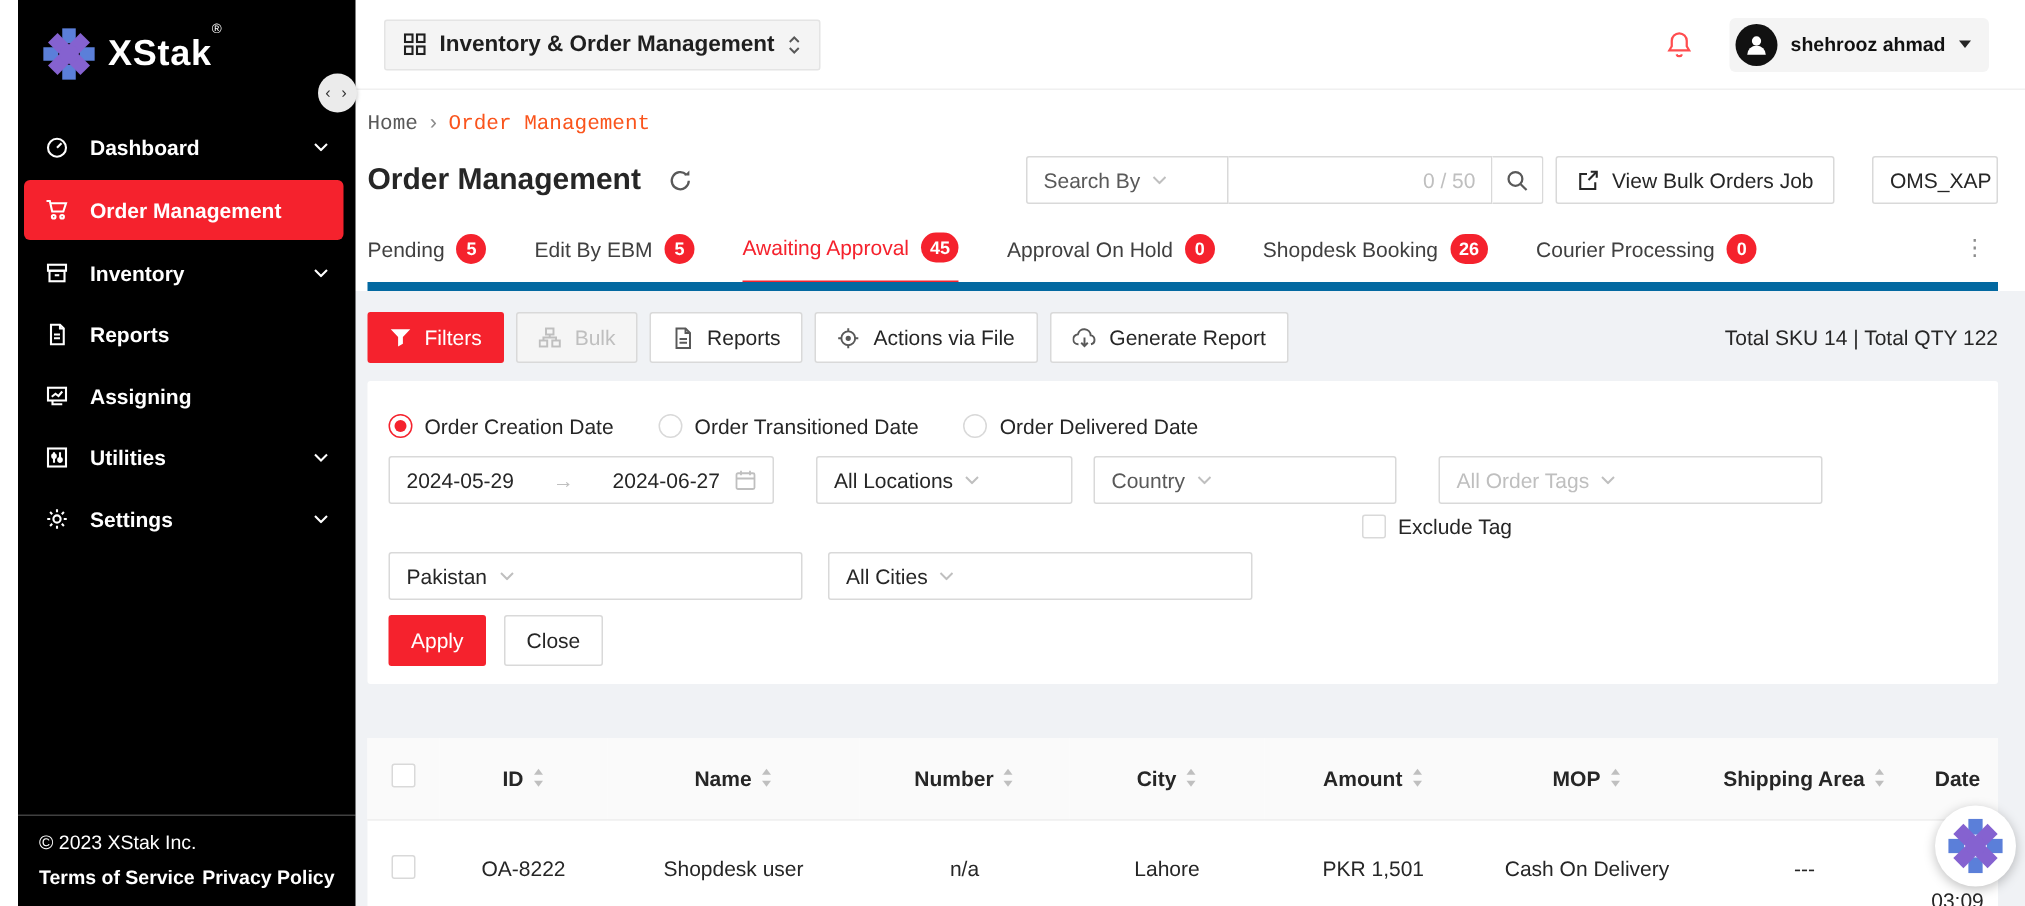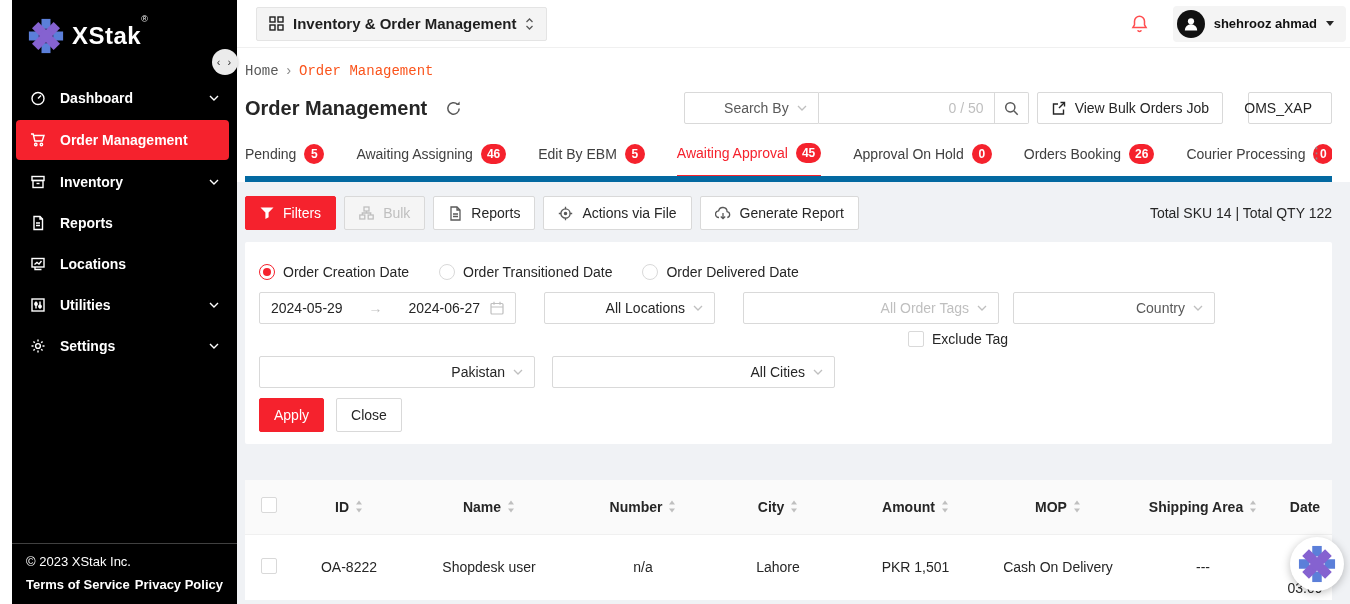--- a/index.html
+++ b/index.html
@@ -20,39 +20,39 @@
   .side-footer { position:absolute; left:0; right:0; bottom:0; border-top:1px solid rgba(255,255,255,.25); padding:10px 14px 12px 14px; font-size:13px; }
   .side-footer .copy { margin-bottom:8px; }
   .side-footer .links { display:flex; justify-content:space-between; font-weight:bold; }
   .side-footer a { color:#fff; text-decoration:none; }
 
   
   .collapse-toggle { position:absolute; left:212px; top:49px; width:26px; height:26px; border-radius:50%; background:#ebebeb; box-shadow:0 1px 3px rgba(0,0,0,.25); z-index:9; display:flex; align-items:center; justify-content:center; font-size:11px; color:#333; letter-spacing:2px; cursor:pointer; }
 
   
   .main { position:absolute; left:225px; top:0; width:1125px; height:604px; background:#fff; }
-  .topbar { height:48px; display:flex; align-items:center; padding:0 4px 0 31px; border-bottom:1px solid #f0f0f0; background:#fff; }
+  .topbar { height:60px; display:flex; align-items:center; padding:0 24px 0 31px; border-bottom:1px solid #f0f0f0; background:#fff; }
   .app-selector { display:flex; align-items:center; gap:9px; height:34px; padding:0 12px; background:#f4f4f4; border:1px solid #e4e4e4; border-radius:2px; font-size:15px; font-weight:bold; color:#1f1f1f; cursor:pointer; }
   .topbar-spacer { flex:1; }
   .bell-wrap { margin-right:24px; cursor:pointer; display:flex; align-items:center; }
   .user-chip { display:flex; align-items:center; gap:9px; background:#f4f4f4; border-radius:4px; height:36px; padding:4px 12px 4px 4px; cursor:pointer; }
   .avatar { width:28px; height:28px; border-radius:50%; background:#111; display:flex; align-items:center; justify-content:center; }
   .user-name { font-size:13px; font-weight:bold; color:#111; }
   .caret-dn { width:0; height:0; border-left:4.5px solid transparent; border-right:4.5px solid transparent; border-top:5px solid #262626; }
 
   
   .page-head { padding:15px 18px 0 20px; background:#fff; }
   .breadcrumb { font-size:14px; color:#595959;font-family:Liberation Mono, monospace; }
   .breadcrumb .sep { color:#8c8c8c; margin:0 6px; }
   .breadcrumb .current { color:#fa541c; cursor:pointer; }
   .title-row { display:flex; align-items:center; margin-top:13px; }
   .page-title { font-size:20px; font-weight:bold; color:#262626; }
   .refresh-btn { margin-left:18px; cursor:pointer; display:flex; align-items:center; }
   .head-right { margin-left:auto; display:flex; align-items:center; }
-  .sel { display:flex; align-items:center; justify-content:flex-end; gap:8px; height:32px; padding:0 11px; border:1px solid #d9d9d9; border-radius:2px; background:#fff; font-size:14px; color:#595959; cursor:pointer; white-space:nowrap; }
+  .sel { display:flex; align-items:center; justify-content:flex-start; gap:8px; height:32px; padding:0 11px; border:1px solid #d9d9d9; border-radius:2px; background:#fff; font-size:14px; color:#595959; cursor:pointer; white-space:nowrap; }
   .searchby { width:135px; border-radius:2px 0 0 2px; }
   .search-input-wrap { width:176px; height:32px; border:1px solid #d9d9d9; border-left:none; display:flex; align-items:center; padding:0 10px; }
   .search-input-wrap input { border:none; outline:none; flex:1; min-width:10px; font:inherit; }
   .char-count { color:#bfbfbf; font-size:14px; }
   .search-btn { width:34px; height:32px; border:1px solid #d9d9d9; border-left:none; border-radius:0 2px 2px 0; background:#fff; display:flex; align-items:center; justify-content:center; cursor:pointer; }
   .bulk-orders-btn { margin-left:8px; height:32px; display:flex; align-items:center; gap:9px; border:1px solid #d9d9d9; border-radius:2px; background:#fff; padding:0 13px; font-size:14px; color:#262626; cursor:pointer; white-space:nowrap; }
   .env-sel { margin-left:25px; width:84px; color:#262626; }
 
   
   .tabs-row { margin-top:10px; display:flex; gap:32px; border-bottom:6px solid #0369a1; position:relative; overflow:hidden; padding-right:34px; }
@@ -161,21 +161,21 @@
             <path d="M6 8h4M6 10.5h4"></path>
           </svg>
         <span class="mi-label">Reports</span>
       </div>
       <div class="menu-item">
         <svg class="mi-icon" width="16" height="16" viewBox="0 0 16 16" fill="none" stroke="#fff" stroke-width="1.4">
             <rect x="2" y="2.5" width="12" height="8.5"></rect>
             <path d="M5 11v2.5h6.5"></path>
             <path d="M4.5 8.5l2.5-2 2 1.5 2.5-3"></path>
           </svg>
-        <span class="mi-label">Locations</span>
+        <span class="mi-label">Assigning</span>
       </div>
       <div class="menu-item">
         <svg class="mi-icon" width="16" height="16" viewBox="0 0 16 16" fill="none" stroke="#fff" stroke-width="1.4">
             <rect x="2" y="2" width="12" height="12"></rect>
             <path d="M6 4.5v7M10 4.5v7"></path>
             <circle cx="6" cy="7" r="1.2" fill="#fff"></circle>
             <circle cx="10" cy="9.5" r="1.2" fill="#fff"></circle>
           </svg>
         <span class="mi-label">Utilities</span>
         <svg class="chev-dn" viewBox="0 0 10 6" fill="none" stroke="#fff" stroke-width="1.4">
@@ -289,37 +289,33 @@
           </div>
         </div>
       </div>
 
       <div class="tabs-row">
         <div class="tab">
             <span>Pending</span>
             <span class="badge">5</span>
           </div>
         <div class="tab">
-            <span>Awaiting Assigning</span>
-            <span class="badge">46</span>
-          </div>
-        <div class="tab">
             <span>Edit By EBM</span>
             <span class="badge">5</span>
           </div>
         <div class="tab active">
             <span>Awaiting Approval</span>
             <span class="badge">45</span>
           </div>
         <div class="tab">
             <span>Approval On Hold</span>
             <span class="badge">0</span>
           </div>
         <div class="tab">
-            <span>Orders Booking</span>
+            <span>Shopdesk Booking</span>
             <span class="badge">26</span>
           </div>
         <div class="tab">
             <span>Courier Processing</span>
             <span class="badge">0</span>
           </div>
 
         <span class="more-tabs">⋮</span>
       </div>
     </div>
@@ -394,28 +390,28 @@
                 <rect x="1" y="2.5" width="12" height="10.5" rx="1"></rect>
                 <path d="M4 0.8v3M10 0.8v3M1 6h12"></path>
               </svg>
           </div>
           <div class="sel" style="width:171px; color:#262626;">
             <span>All Locations</span>
             <svg width="10" height="6" viewBox="0 0 10 6" fill="none" stroke="#bfbfbf" stroke-width="1.3">
                 <path d="M1 1l4 4 4-4"></path>
               </svg>
           </div>
+          <div class="sel" style="width:202px; margin-left:-14px; color:#595959;">
+            <span>Country</span>
+            <svg width="10" height="6" viewBox="0 0 10 6" fill="none" stroke="#bfbfbf" stroke-width="1.3">
+                <path d="M1 1l4 4 4-4"></path>
+              </svg>
+          </div>
           <div class="sel" style="width:256px;">
             <span class="ph">All Order Tags</span>
-            <svg width="10" height="6" viewBox="0 0 10 6" fill="none" stroke="#bfbfbf" stroke-width="1.3">
-                <path d="M1 1l4 4 4-4"></path>
-              </svg>
-          </div>
-          <div class="sel" style="width:202px; margin-left:-14px; color:#595959;">
-            <span>Country</span>
             <svg width="10" height="6" viewBox="0 0 10 6" fill="none" stroke="#bfbfbf" stroke-width="1.3">
                 <path d="M1 1l4 4 4-4"></path>
               </svg>
           </div>
         </div>
 
         <div class="exclude-row">
           <span class="checkbox"></span>
           <span>Exclude Tag</span>
         </div>

